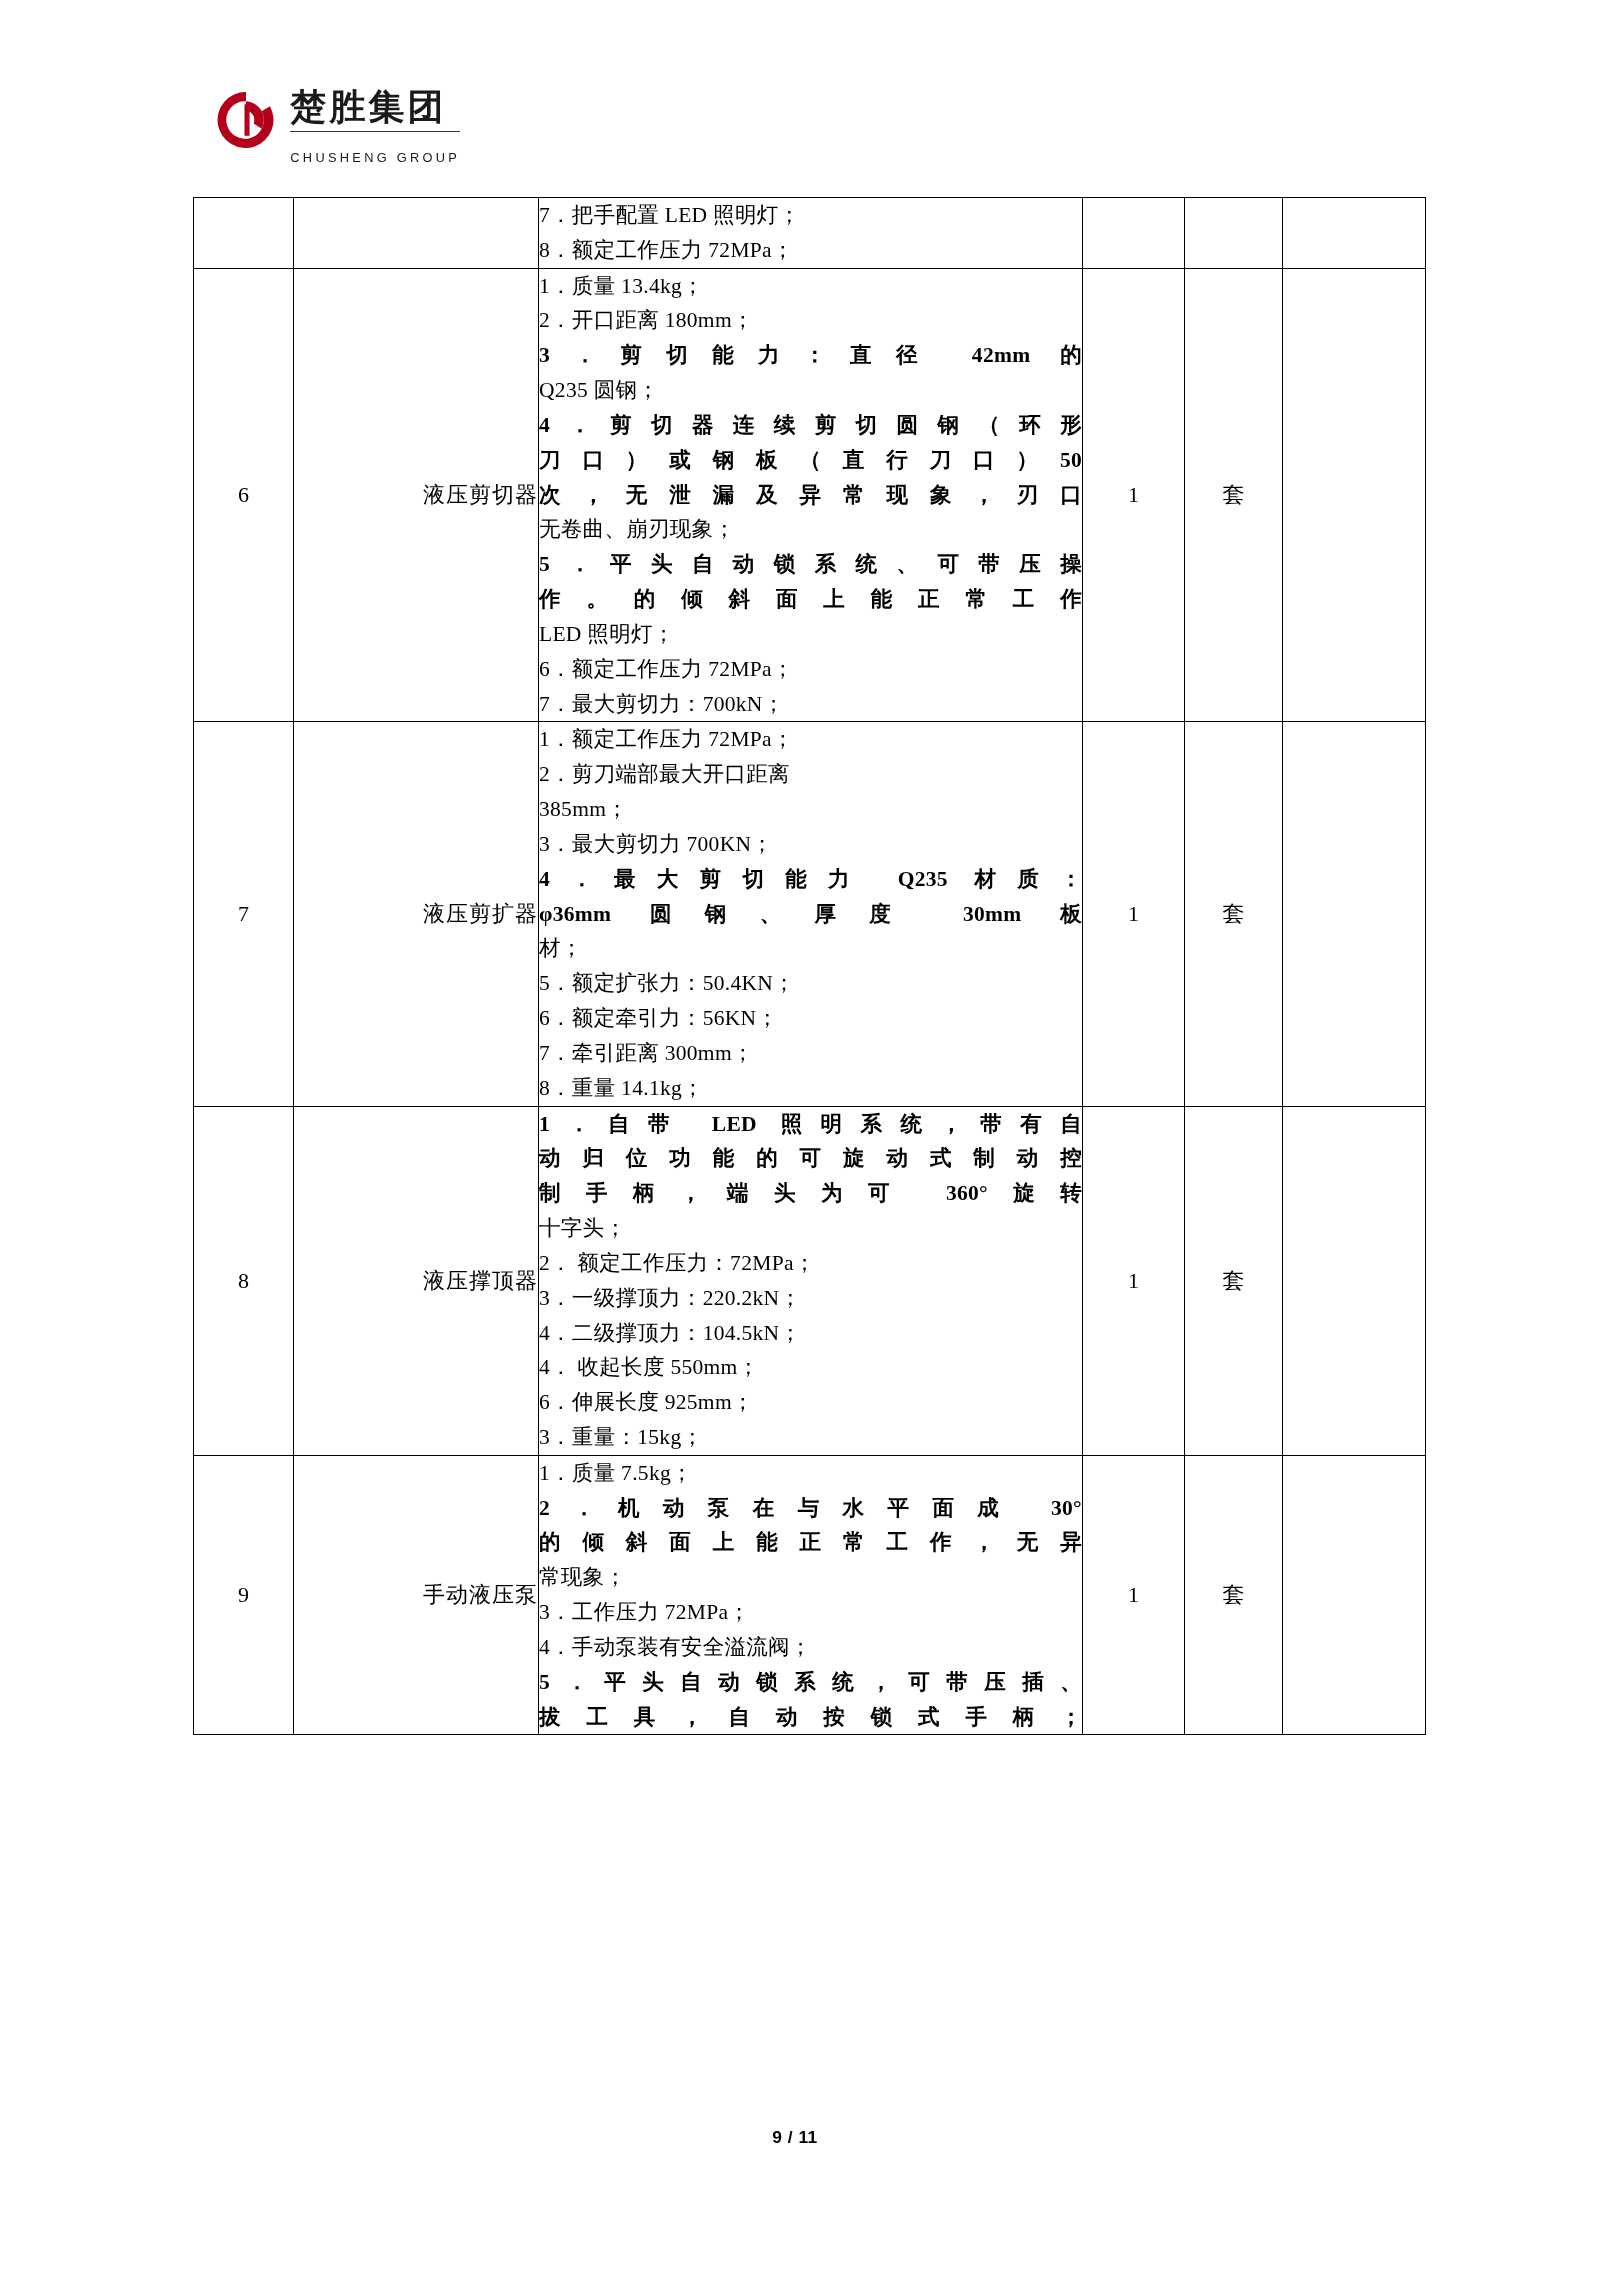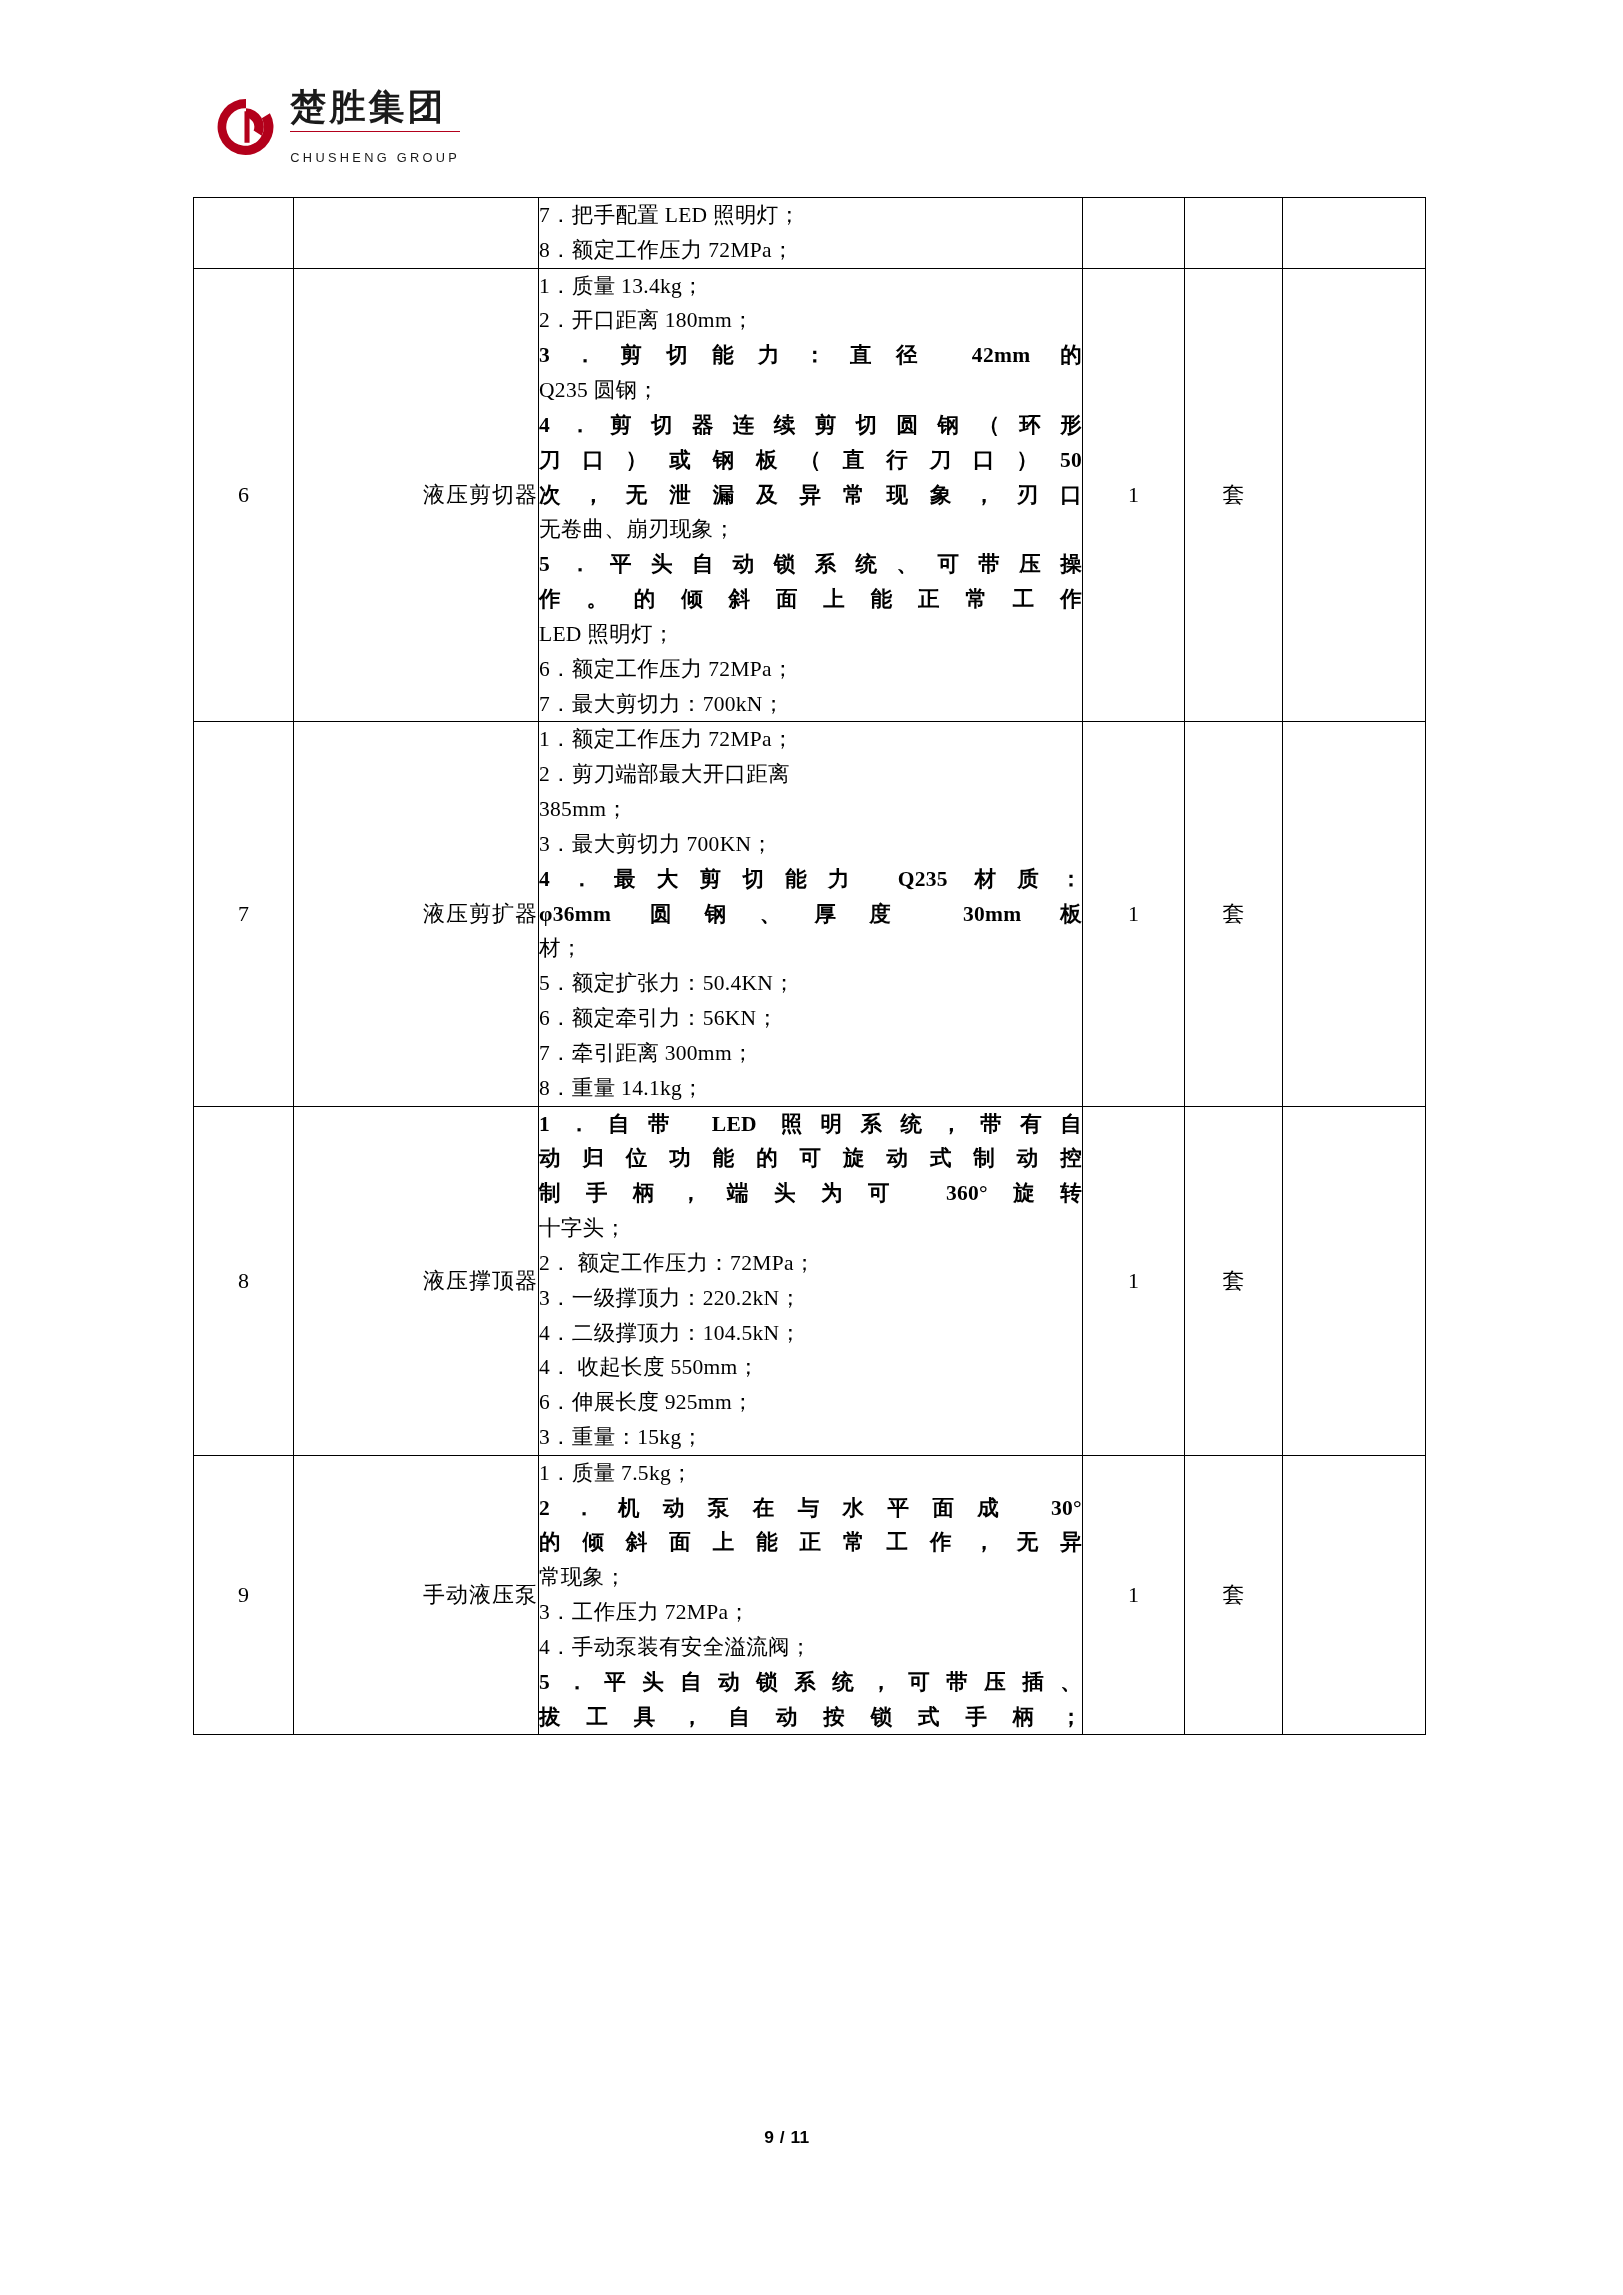--- a/index.html
+++ b/index.html
@@ -26,21 +26,21 @@
     left: 0;
     top: 0;
     width: 1623px;
     height: 189px;
   }
   .logo-block {
     position: absolute;
     left: 215px;
     top: 89px;
     display: flex;
-    align-items: center;
+    align-items: flex-start;
     gap: 13.3px;
   }
   .logo-mark {
     position: relative;
     width: 62px;
     height: 62px;
   }
   .logo-mark svg { display: block; }
   .logo-text {
     display: flex;
@@ -115,21 +115,21 @@
   }
   .cell-spec .line.just {
     text-align: justify;
     text-align-last: justify;
     font-weight: bold;
   }
 
   
   .footer {
     position: absolute;
-    left: 4px;
+    left: 12px;
     top: 2127px;
     width: 1566px;
     text-align: center;
     font-family: "Liberation Sans", sans-serif;
     font-size: 17.4px;
     font-weight: bold;
     color: #000000;
     letter-spacing: 0.5px;
   }
 </style>

